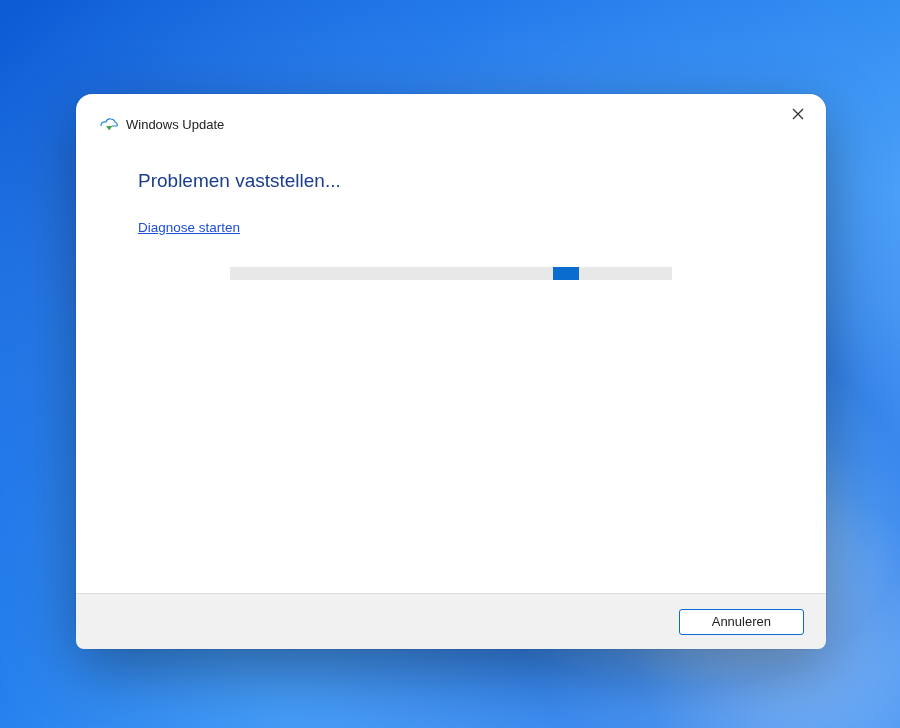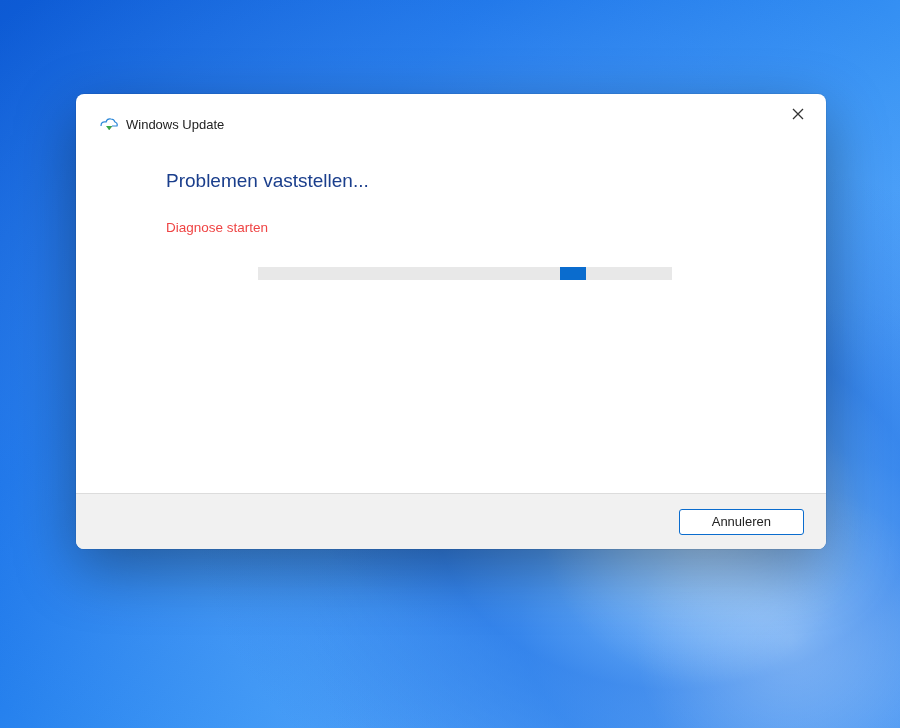--- a/index.html
+++ b/index.html
@@ -36,23 +36,23 @@
         radial-gradient(circle 400px at 78% 72%, rgba(255,255,255,0.35) 0%, transparent 40%),
         radial-gradient(circle 350px at 88% 88%, rgba(255,255,255,0.25) 0%, transparent 45%),
         radial-gradient(circle 300px at 60% 55%, rgba(15, 60, 160, 0.5) 0%, transparent 50%);
     }
     
     .dialog {
       position: absolute;
       left: 76px;
       top: 94px;
       width: 750px;
-      height: 455px;
+      height: 555px;
       background: #ffffff;
-      border-radius: 8px;
+      border-radius: 16px;
       box-shadow: 0 20px 60px rgba(0,0,0,0.35), 0 0 0 1px rgba(0,0,0,0.06);
       display: flex;
       flex-direction: column;
     }
     
     .titlebar {
       height: 46px;
       display: flex;
       align-items: center;
       padding: 0 12px 0 24px;
@@ -89,34 +89,35 @@
       align-items: center;
       justify-content: center;
       cursor: pointer;
       color: #333;
       border-radius: 4px;
       margin-top: -4px;
     }
     
     .content {
       flex: 1;
-      padding: 30px 62px 0 90px;
+      padding: 30px 62px 0 62px;
     }
     
     .heading {
       font-size: 19px;
       color: #1a3e8c;
       font-weight: 400;
       margin-bottom: 28px;
     }
     
     .subheading {
       font-size: 13.5px;
-      color: #ef4444;
+      color: #1d4ed8;
       margin-bottom: 32px;
+      text-decoration: underline;
     }
     
     .progress-container {
       margin-left: 92px;
       margin-right: 92px;
       height: 13px;
       background: #e8e8e8;
       position: relative;
     }
     

